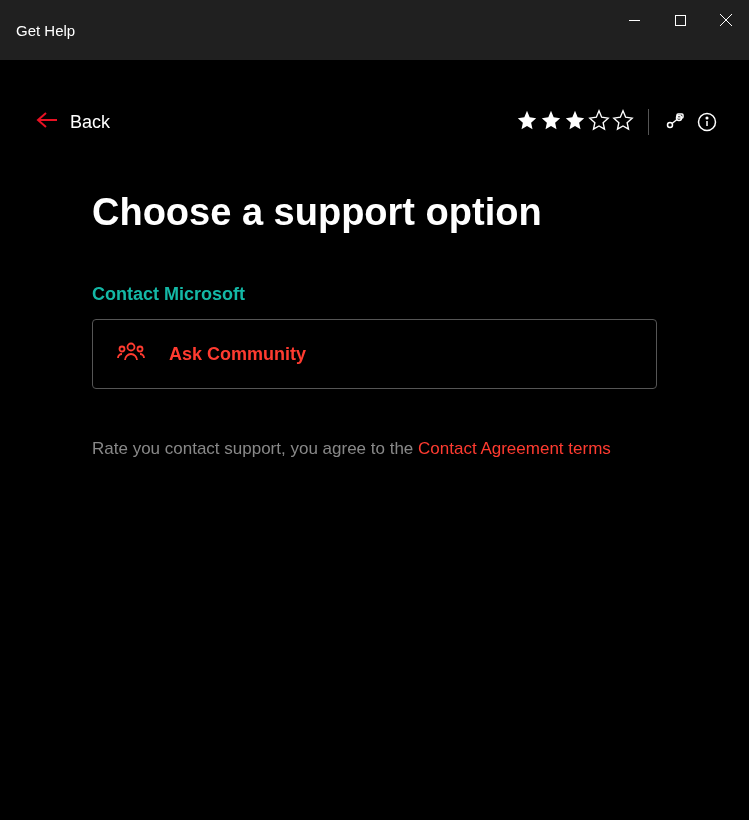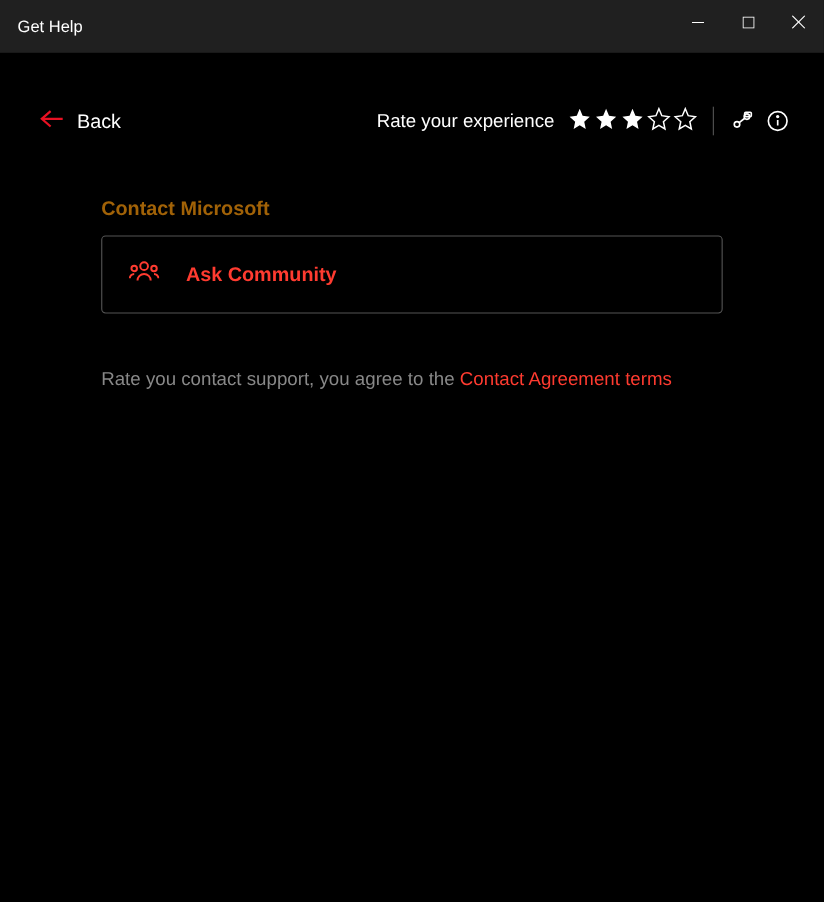--- a/index.html
+++ b/index.html
@@ -9,21 +9,21 @@
     }
     body {
       width: 749px;
       height: 820px;
       background: #000000;
       font-family: "Segoe UI", -apple-system, sans-serif;
       color: #ffffff;
       overflow: hidden;
     }
     .titlebar {
-      height: 48px;
+      height: 60px;
       background: #202020;
       display: flex;
       align-items: center;
       padding: 0 16px;
       position: relative;
     }
     .app-title {
       font-size: 15px;
       color: #ffffff;
     }
@@ -123,21 +123,21 @@
     }
     .page-heading {
       font-size: 38px;
       font-weight: 600;
       color: #ffffff;
       margin-bottom: 50px;
     }
     .section-heading {
       font-size: 18px;
       font-weight: 600;
-      color: #a16207;
+      color: #14b8a6;
       margin-bottom: 14px;
     }
     .option-card {
       border: 1px solid #555;
       border-radius: 4px;
       padding: 20px 24px;
       display: flex;
       align-items: center;
       gap: 24px;
       cursor: pointer;
@@ -198,21 +198,20 @@
   <div class="back-section">
     <span class="back-arrow">
       <svg width="22" height="18" viewBox="0 0 22 18" fill="none">
           <line x1="2" y1="9" x2="21" y2="9" stroke-width="2"></line>
           <polyline points="10,2 2,9 10,16" stroke-width="2" fill="none"></polyline>
         </svg>
     </span>
     <span class="back-label">Back</span>
   </div>
   <div class="right-tools">
-    <span class="rate-label">Rate your experience</span>
     <div class="stars">
       <span class="star"><svg width="22" height="22" viewBox="0 0 24 24">
             <path d="M12 2l2.9 6.9L22 10l-5.5 4.9L18 22l-6-3.5L6 22l1.5-7.1L2 10l7.1-1.1z" fill="#ffffff"></path>
           </svg></span>
       <span class="star"><svg width="22" height="22" viewBox="0 0 24 24">
             <path d="M12 2l2.9 6.9L22 10l-5.5 4.9L18 22l-6-3.5L6 22l1.5-7.1L2 10l7.1-1.1z" fill="#ffffff"></path>
           </svg></span>
       <span class="star"><svg width="22" height="22" viewBox="0 0 24 24">
             <path d="M12 2l2.9 6.9L22 10l-5.5 4.9L18 22l-6-3.5L6 22l1.5-7.1L2 10l7.1-1.1z" fill="#ffffff"></path>
           </svg></span>
@@ -236,20 +235,21 @@
       <svg width="20" height="20" viewBox="0 0 20 20" fill="none" stroke="#ffffff" stroke-width="1.5">
           <circle cx="10" cy="10" r="8.5"></circle>
           <line x1="10" y1="9" x2="10" y2="14"></line>
           <circle cx="10" cy="6" r="0.8" fill="#ffffff"></circle>
         </svg>
     </div>
   </div>
 </div>
 
 <div class="content">
+  <h1 class="page-heading">Choose a support option</h1>
   <h2 class="section-heading">Contact Microsoft</h2>
 
   <div class="option-card">
     <div class="card-icon">
       <svg width="28" height="24" viewBox="0 0 28 24" fill="none" stroke="#ff3b30" stroke-width="1.8">
         <circle cx="14" cy="7" r="3.5"></circle>
         <path d="M8 20c0-3.3 2.7-6 6-6s6 2.7 6 6"></path>
         <circle cx="5" cy="9" r="2.5"></circle>
         <path d="M1 18c0-2.2 1.8-4 4-4"></path>
         <circle cx="23" cy="9" r="2.5"></circle>

